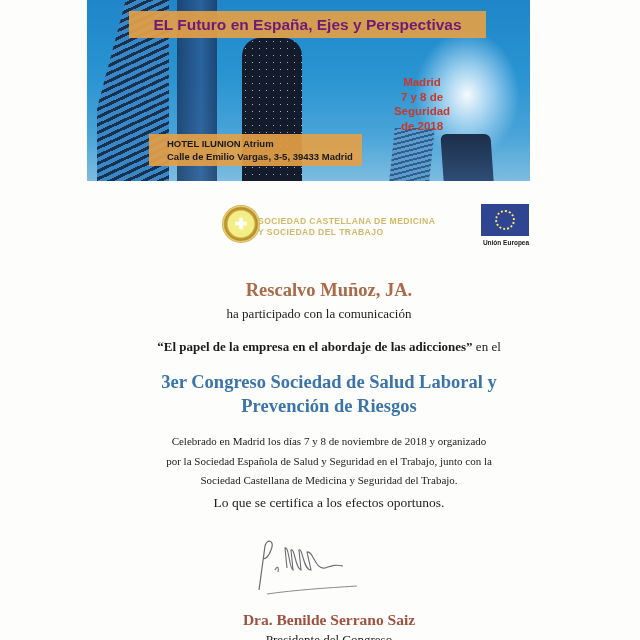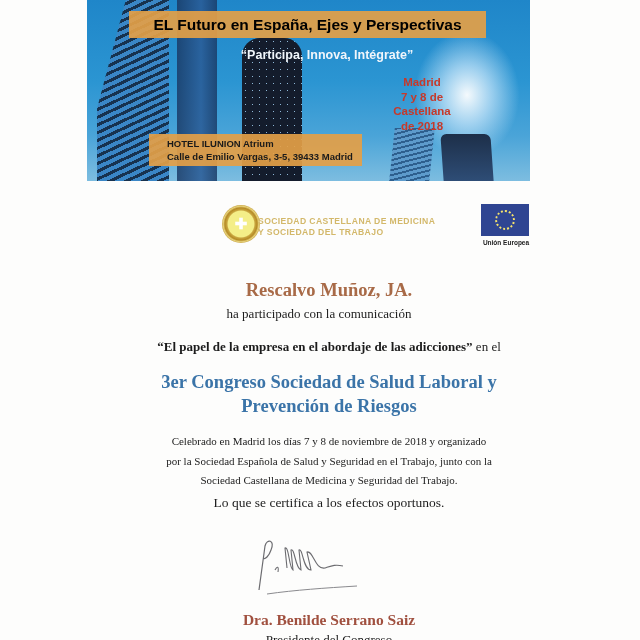--- a/index.html
+++ b/index.html
@@ -26,21 +26,21 @@
       border-radius:18px 18px 0 0; }
     .t4 { left:305px; top:128px; width:40px; height:53px;
       background:repeating-linear-gradient(165deg,#2d5f8e 0 2px,#5d9bcc 2px 5px);
       transform:skewX(-6deg); }
     .t5 { left:355px; top:134px; width:50px; height:47px;
       background:linear-gradient(180deg,#1d2f49,#2e4d76);
       border-radius:6px 6px 0 0; transform:skewX(4deg); }
     .title-bar {
       position:absolute; left:42px; top:11px; width:357px; height:27px;
       background:rgba(228,160,70,0.92);
-      color:#000000; font-family:"Liberation Sans", sans-serif; font-weight:bold;
+      color:#701a75; font-family:"Liberation Sans", sans-serif; font-weight:bold;
       font-size:15.5px; line-height:27px; text-align:center;
     }
     .slogan {
       position:absolute; left:130px; top:48px; width:220px; text-align:center;
       color:#f1f6fb; font-family:"Liberation Sans", sans-serif; font-weight:bold; font-size:12.5px;
     }
     .date-block {
       position:absolute; left:280px; top:75px; width:110px; text-align:center;
       color:#c6392a; font-family:"Liberation Sans", sans-serif; font-weight:bold;
       font-size:11.5px; line-height:14.5px;
@@ -87,25 +87,24 @@
 <body>
 
 <div class="banner">
   <div class="tower t1"></div>
   <div class="tower t2"></div>
   <div class="tower t3"></div>
   <div class="tower t4"></div>
   <div class="tower t5"></div>
 
   <div class="title-bar">EL Futuro en España, Ejes y Perspectivas</div>
-  <div class="slogan">“Participa, Innova, Intégrate”</div>
   <div class="date-block">
     <div>Madrid</div>
     <div>7 y 8 de</div>
-    <div>Castellana</div>
+    <div>Seguridad</div>
     <div>de 2018</div>
   </div>
   <div class="hotel-box">
     <div>HOTEL ILUNION Atrium</div>
     <div>Calle de Emilio Vargas, 3-5,  39433  Madrid</div>
   </div>
 </div>
 
 <div class="logos">
 

